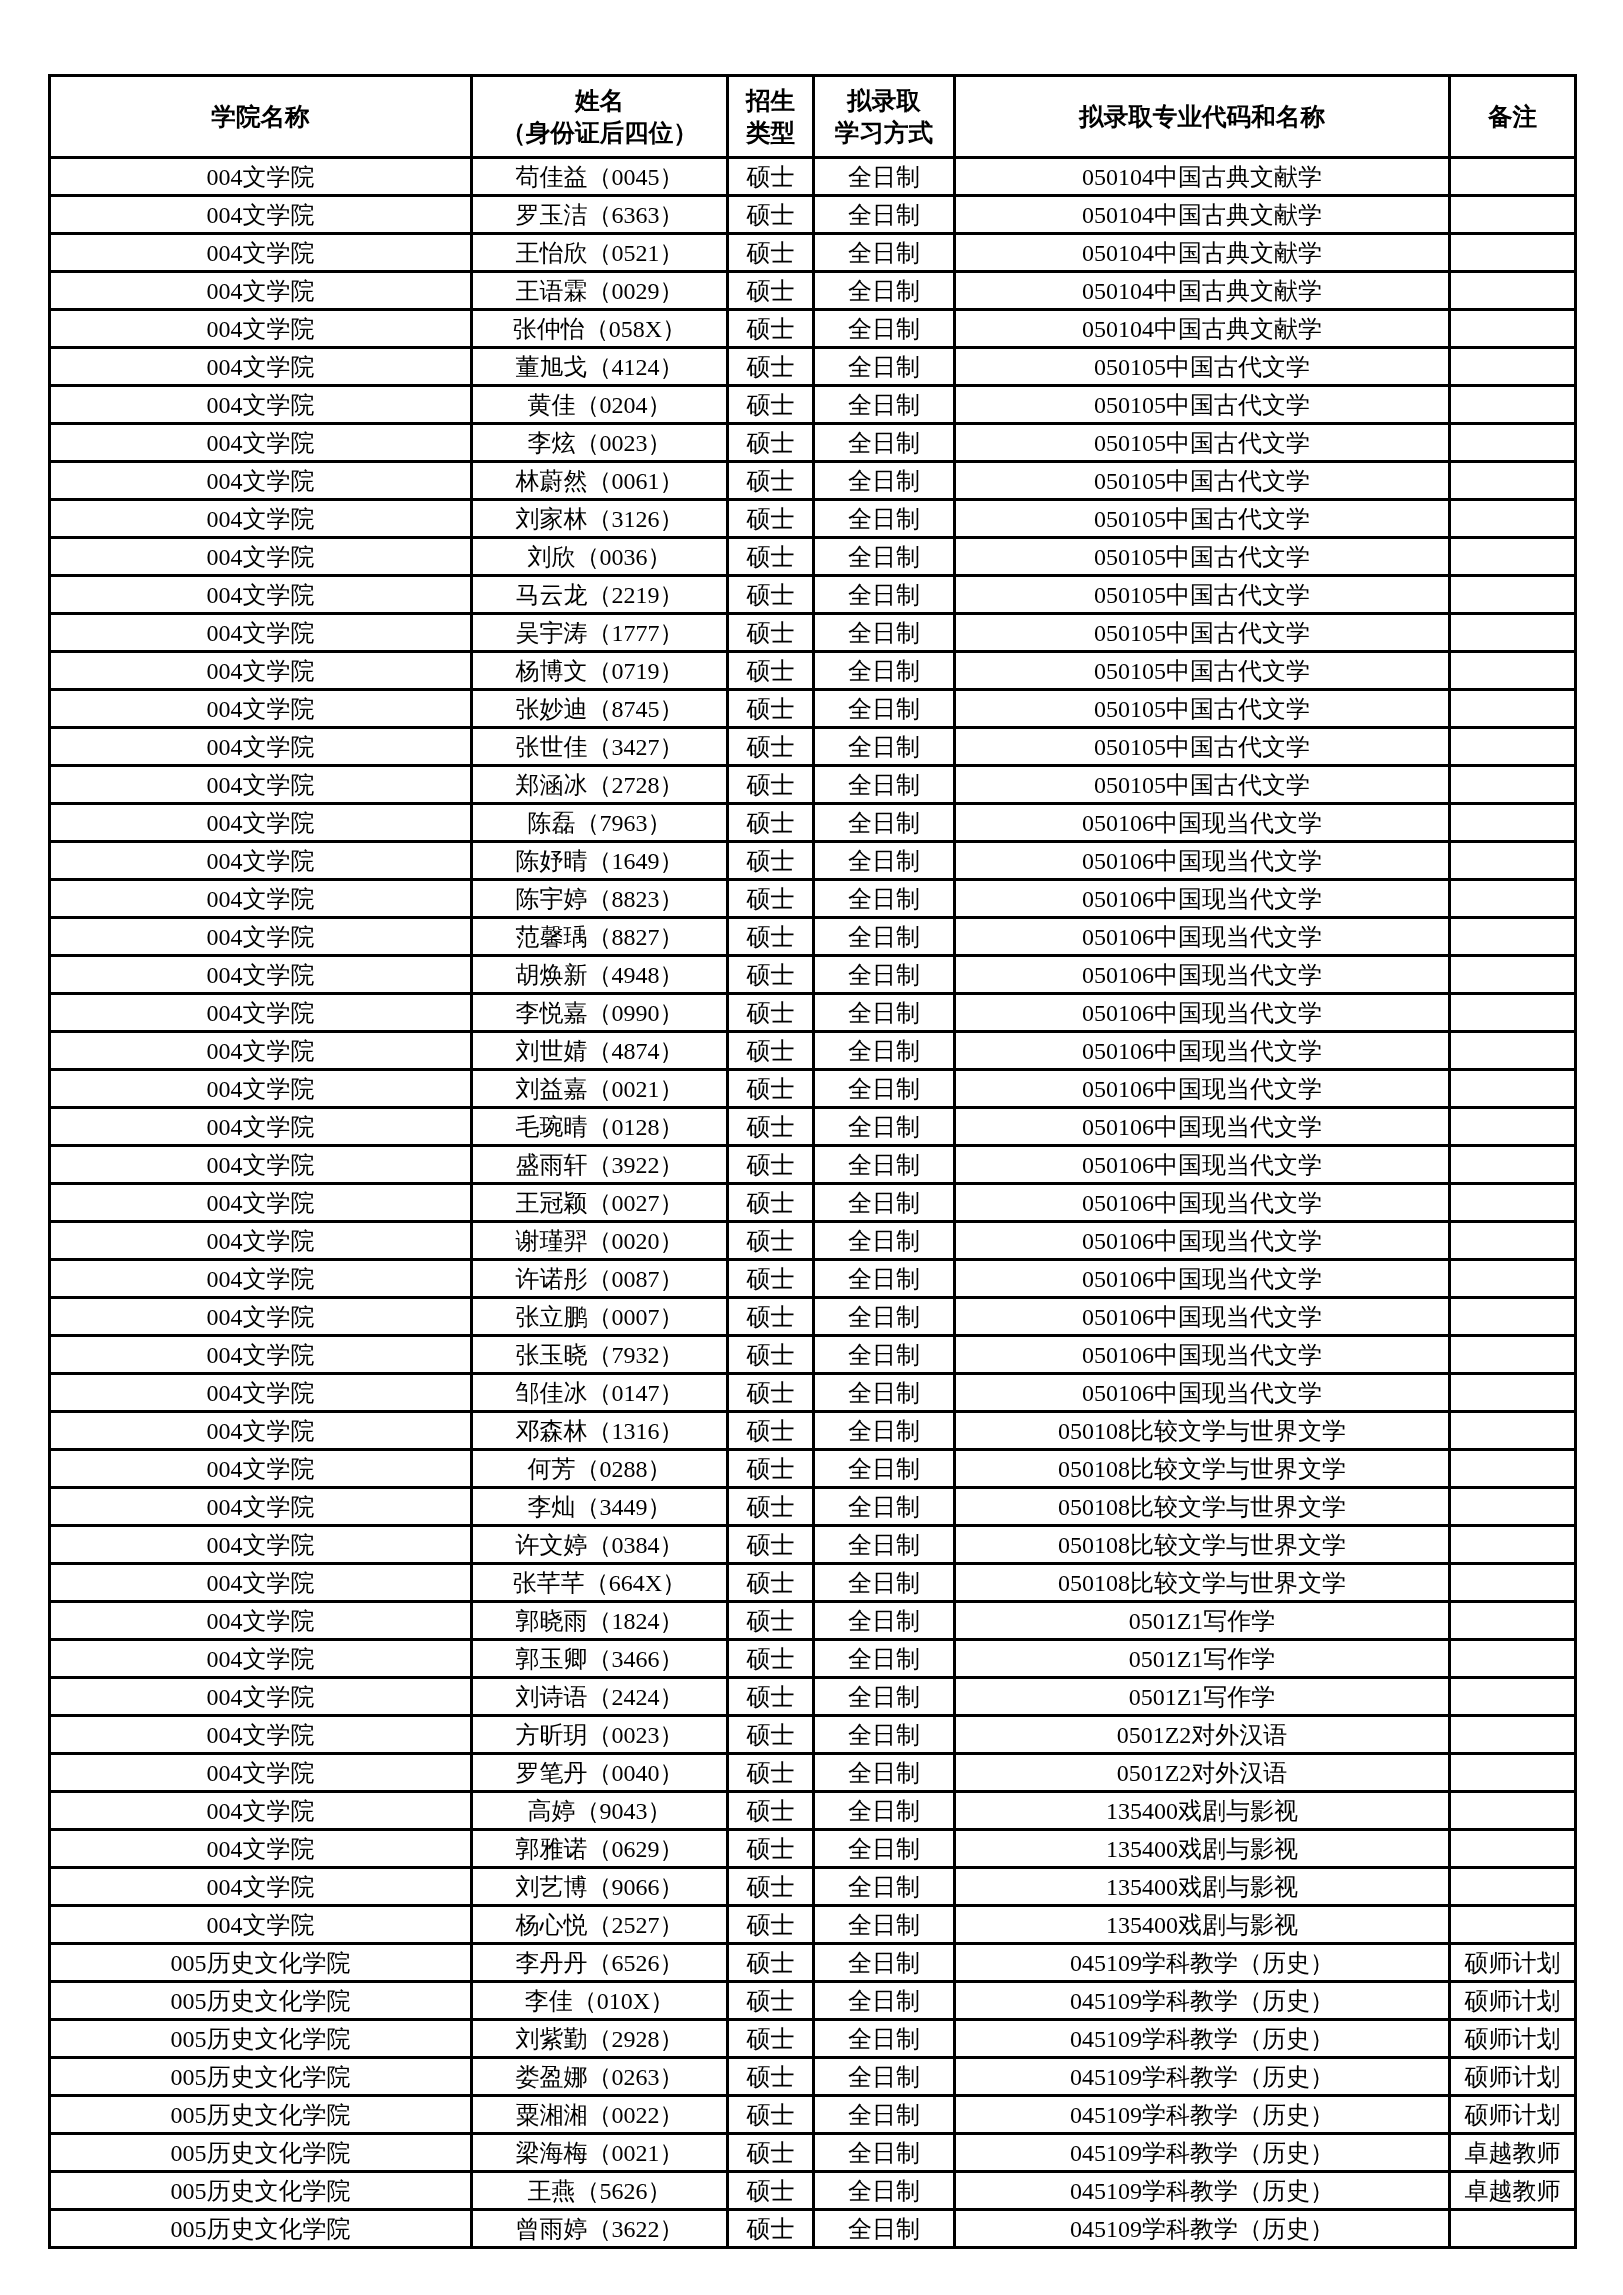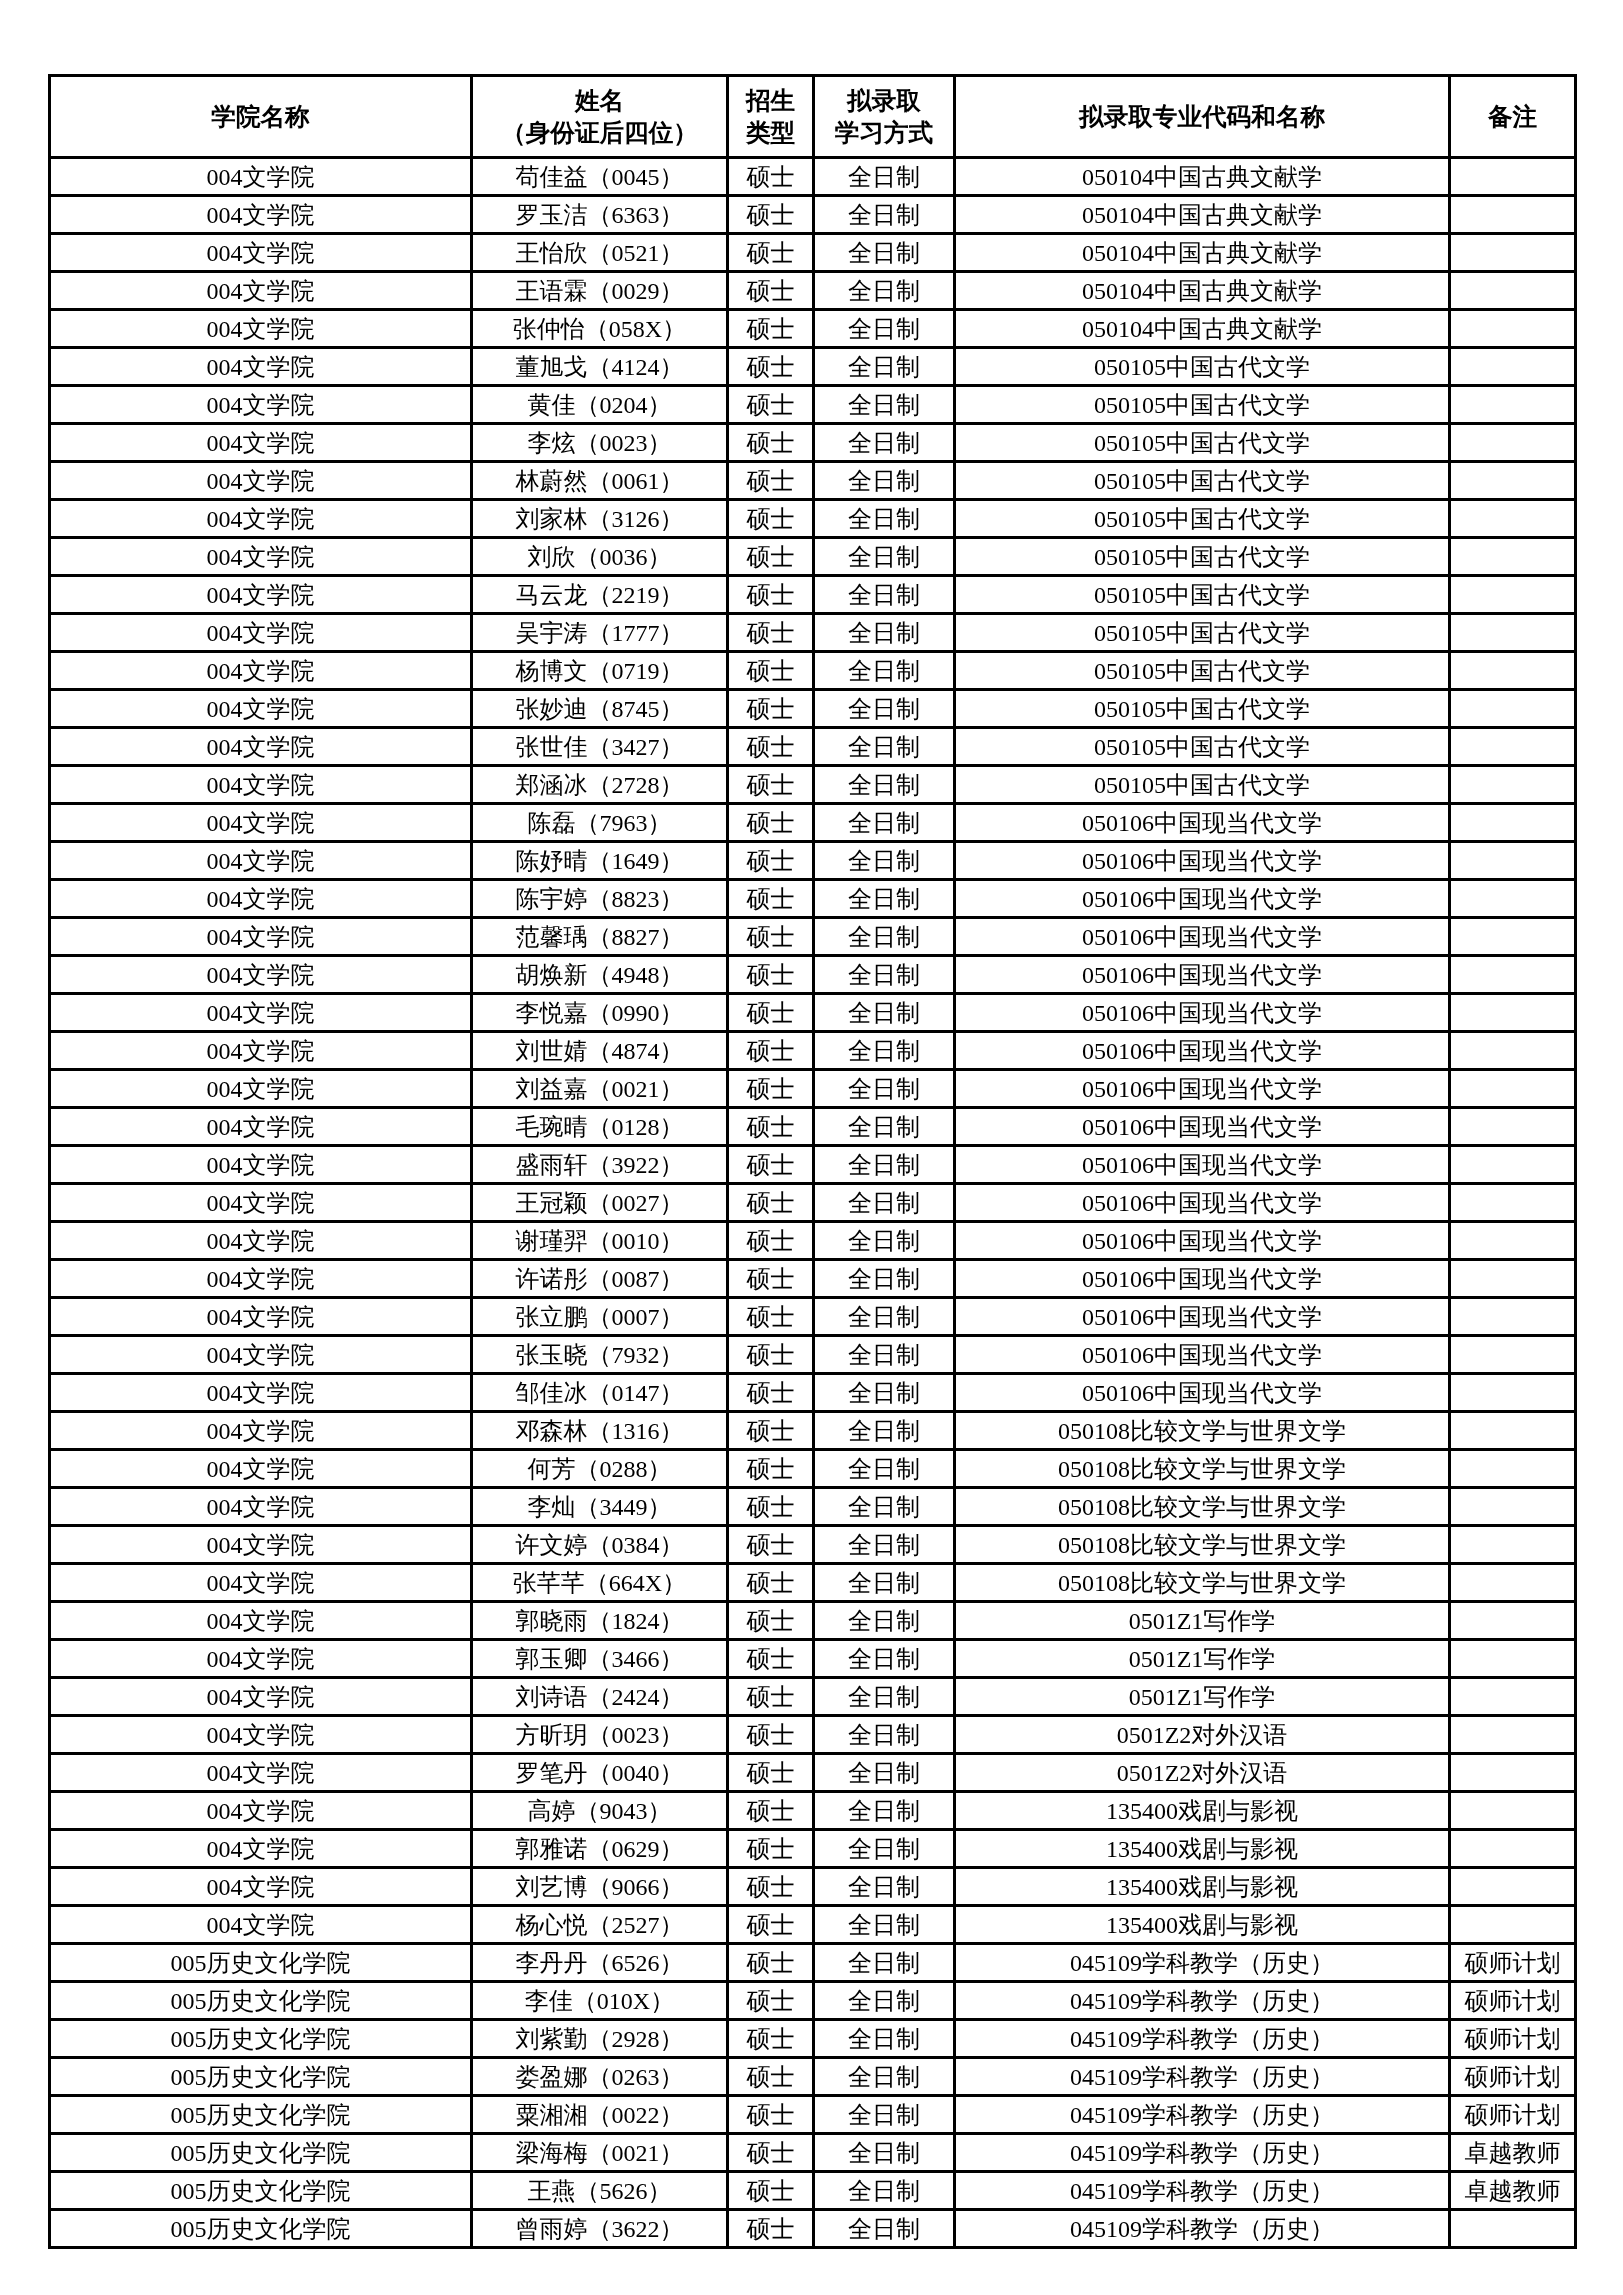--- a/index.html
+++ b/index.html
@@ -300,21 +300,21 @@
       <tr>
         <td>004文学院</td>
         <td>王冠颖（0027）</td>
         <td>硕士</td>
         <td>全日制</td>
         <td>050106中国现当代文学</td>
         <td></td>
       </tr>
       <tr>
         <td>004文学院</td>
-        <td>谢瑾羿（0010）</td>
+        <td>谢瑾羿（0020）</td>
         <td>硕士</td>
         <td>全日制</td>
         <td>050106中国现当代文学</td>
         <td></td>
       </tr>
       <tr>
         <td>004文学院</td>
         <td>许诺彤（0087）</td>
         <td>硕士</td>
         <td>全日制</td>

